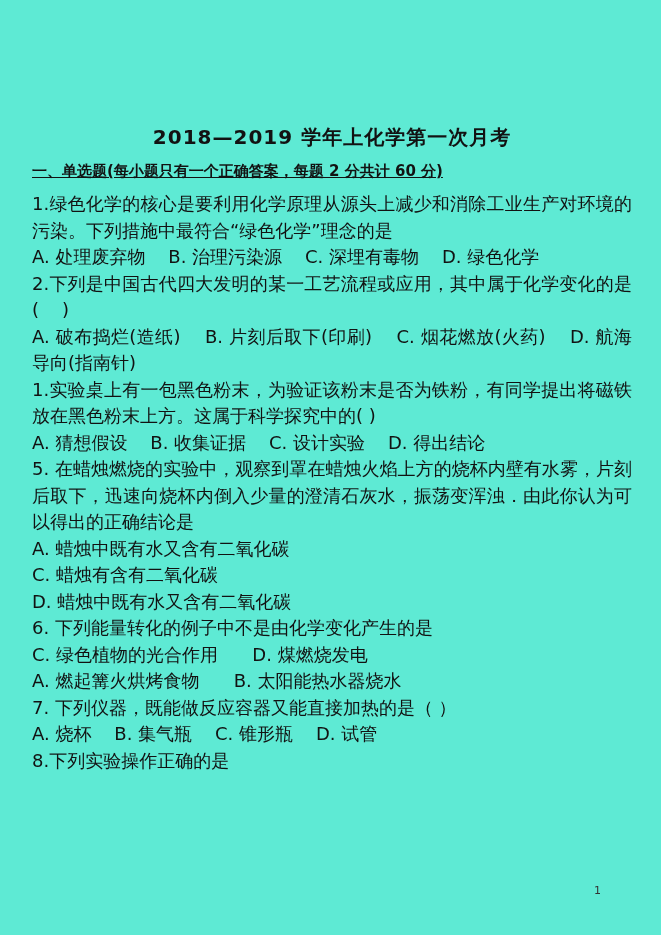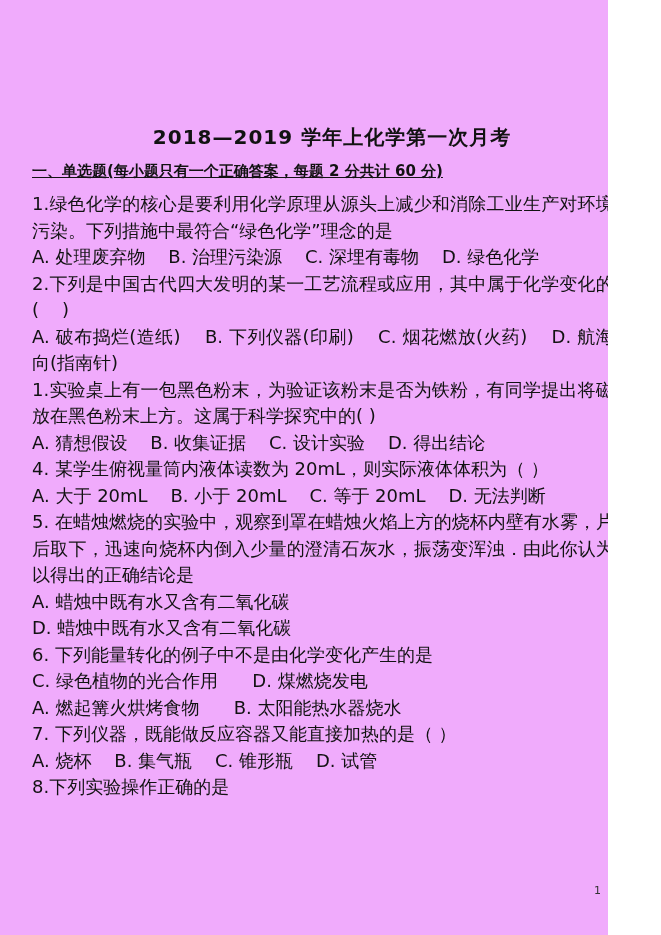--- a/index.html
+++ b/index.html
@@ -2,23 +2,23 @@
 <html><head>
 <meta charset="utf-8">
 <style>
   html, body {
     margin: 0;
     padding: 0;
     background: #ffffff;
   }
   .page {
     position: relative;
-    width: 608px;
+    width: 661px;
     height: 935px;
-    background: #f0abfc;
+    background: #5eead4;
     color: #121212;
     font-family: "DejaVu Sans", "Liberation Sans", sans-serif;
     overflow: hidden;
   }
   .content {
     position: absolute;
     top: 122px;
     left: 32px;
     width: 600px;
   }
@@ -66,36 +66,33 @@
 
     <h2 class="section-heading">一、单选题(每小题只有一个正确答案，每题 2 分共计 60 分)</h2>
 
     <div>
       <p class="line">1.绿色化学的核心是要利用化学原理从源头上减少和消除工业生产对环境的污染。下列措施中最符合“绿色化学”理念的是</p>
       <p class="line">A. 处理废弃物    B. 治理污染源    C. 深埋有毒物    D. 绿色化学</p>
     </div>
 
     <div>
       <p class="line">2.下列是中国古代四大发明的某一工艺流程或应用，其中属于化学变化的是(    )</p>
-      <p class="line">A. 破布捣烂(造纸)    B. 下列仪器(印刷)    C. 烟花燃放(火药)    D. 航海导向(指南针)</p>
+      <p class="line">A. 破布捣烂(造纸)    B. 片刻后取下(印刷)    C. 烟花燃放(火药)    D. 航海导向(指南针)</p>
     </div>
 
     <div>
       <p class="line">1.实验桌上有一包黑色粉末，为验证该粉末是否为铁粉，有同学提出将磁铁放在黑色粉末上方。这属于科学探究中的( )</p>
       <p class="line">A. 猜想假设    B. 收集证据    C. 设计实验    D. 得出结论</p>
     </div>
 
-    <div>
-      <p class="line">4. 某学生俯视量筒内液体读数为 20mL，则实际液体体积为（ ）</p>
-      <p class="line">A. 大于 20mL    B. 小于 20mL    C. 等于 20mL    D. 无法判断</p>
-    </div>
 
     <div>
       <p class="line">5. 在蜡烛燃烧的实验中，观察到罩在蜡烛火焰上方的烧杯内壁有水雾，片刻后取下，迅速向烧杯内倒入少量的澄清石灰水，振荡变浑浊．由此你认为可以得出的正确结论是</p>
       <p class="line">A. 蜡烛中既有水又含有二氧化碳</p>
+      <p class="line">C. 蜡烛有含有二氧化碳</p>
       <p class="line">D. 蜡烛中既有水又含有二氧化碳</p>
     </div>
 
     <div>
       <p class="line">6. 下列能量转化的例子中不是由化学变化产生的是</p>
       <p class="line">C. 绿色植物的光合作用      D. 煤燃烧发电</p>
       <p class="line">A. 燃起篝火烘烤食物      B. 太阳能热水器烧水</p>
     </div>
 
     <div>

